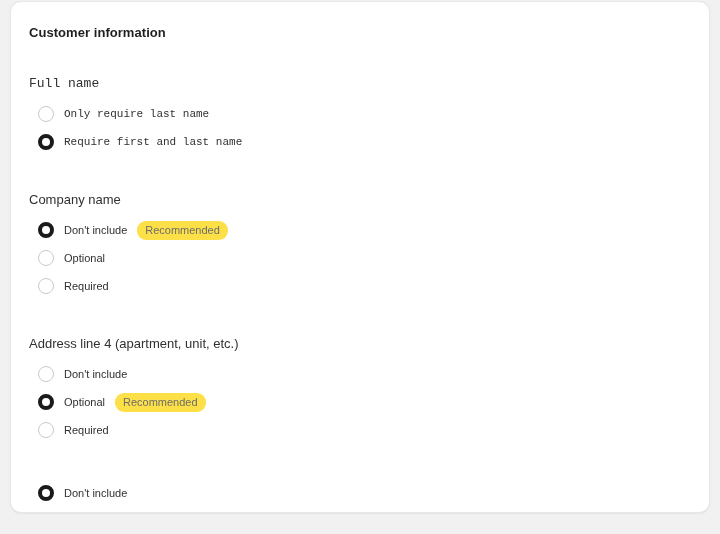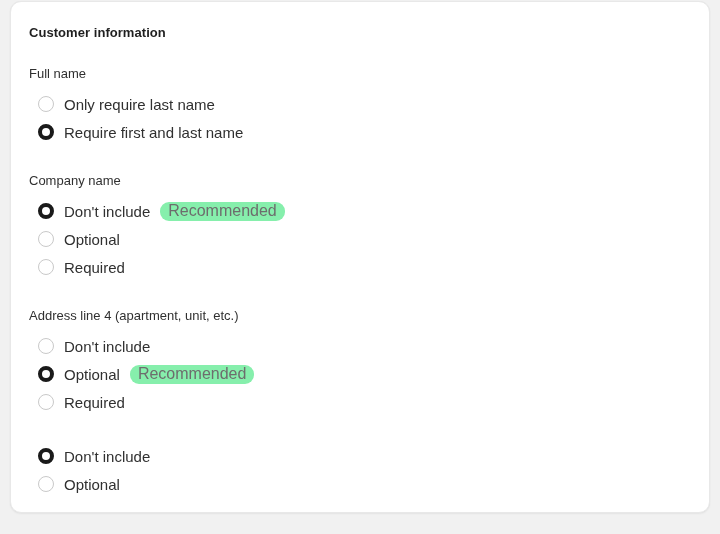--- a/index.html
+++ b/index.html
@@ -33,24 +33,25 @@
   .card-title {
     font-size: 13px;
     font-weight: bold;
     color: #1f1f1f;
     letter-spacing: 0.05px;
     margin: 6px 0 0 0;
     line-height: 17px;
   }
 
   .group {
-    margin-top: 26px;
+    margin-top: 35px;
   }
   .group.first {
-    margin-top: 24px;
+    margin-top: 34px;
+    font-family: Liberation Mono, monospace;
   }
 
   .group-label {
     font-size: 13px;
     color: #303030;
     line-height: 17px;
     margin-bottom: 8px;
   }
 
   .option-row {
@@ -69,34 +70,34 @@
     background: #ffffff;
   }
   .radio.off {
     border: 1.5px solid #c9c9c9;
   }
   .radio.on {
     border: 4.5px solid #1a1a1a;
   }
 
   .option-label {
-    font-size: 15px;
+    font-size: 11px;
     color: #303030;
     line-height: 17px;
     margin-left: 10px;
     white-space: nowrap;
   }
 
   .badge {
     display: inline-block;
     margin-left: 10px;
     padding: 3px 8px 4px 8px;
-    background: #86efac;
+    background: #fde047;
     color: #6d6d6d;
-    font-size: 16px;
+    font-size: 11px;
     line-height: 12px;
     border-radius: 9px;
     white-space: nowrap;
   }
 </style>
 </head>
 <body>
 
 <div class="card">
   <div class="card-title">Customer information</div>

